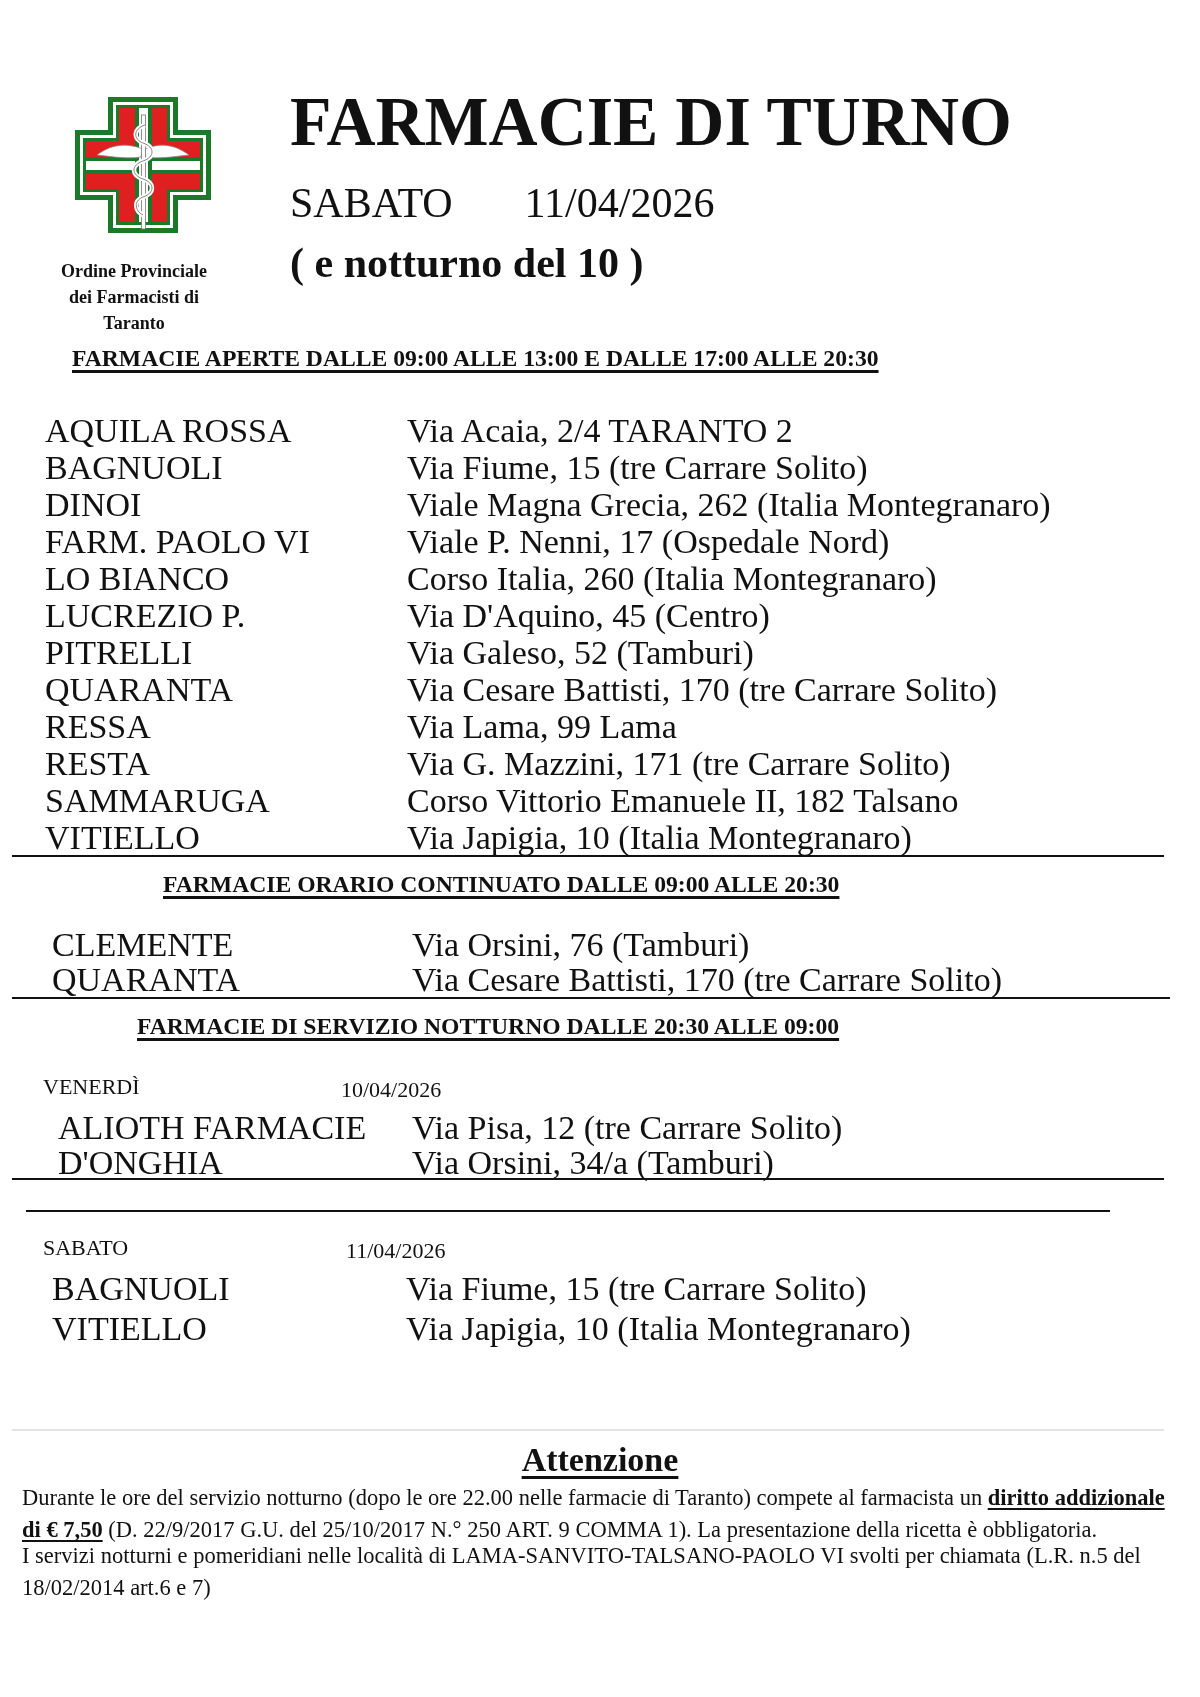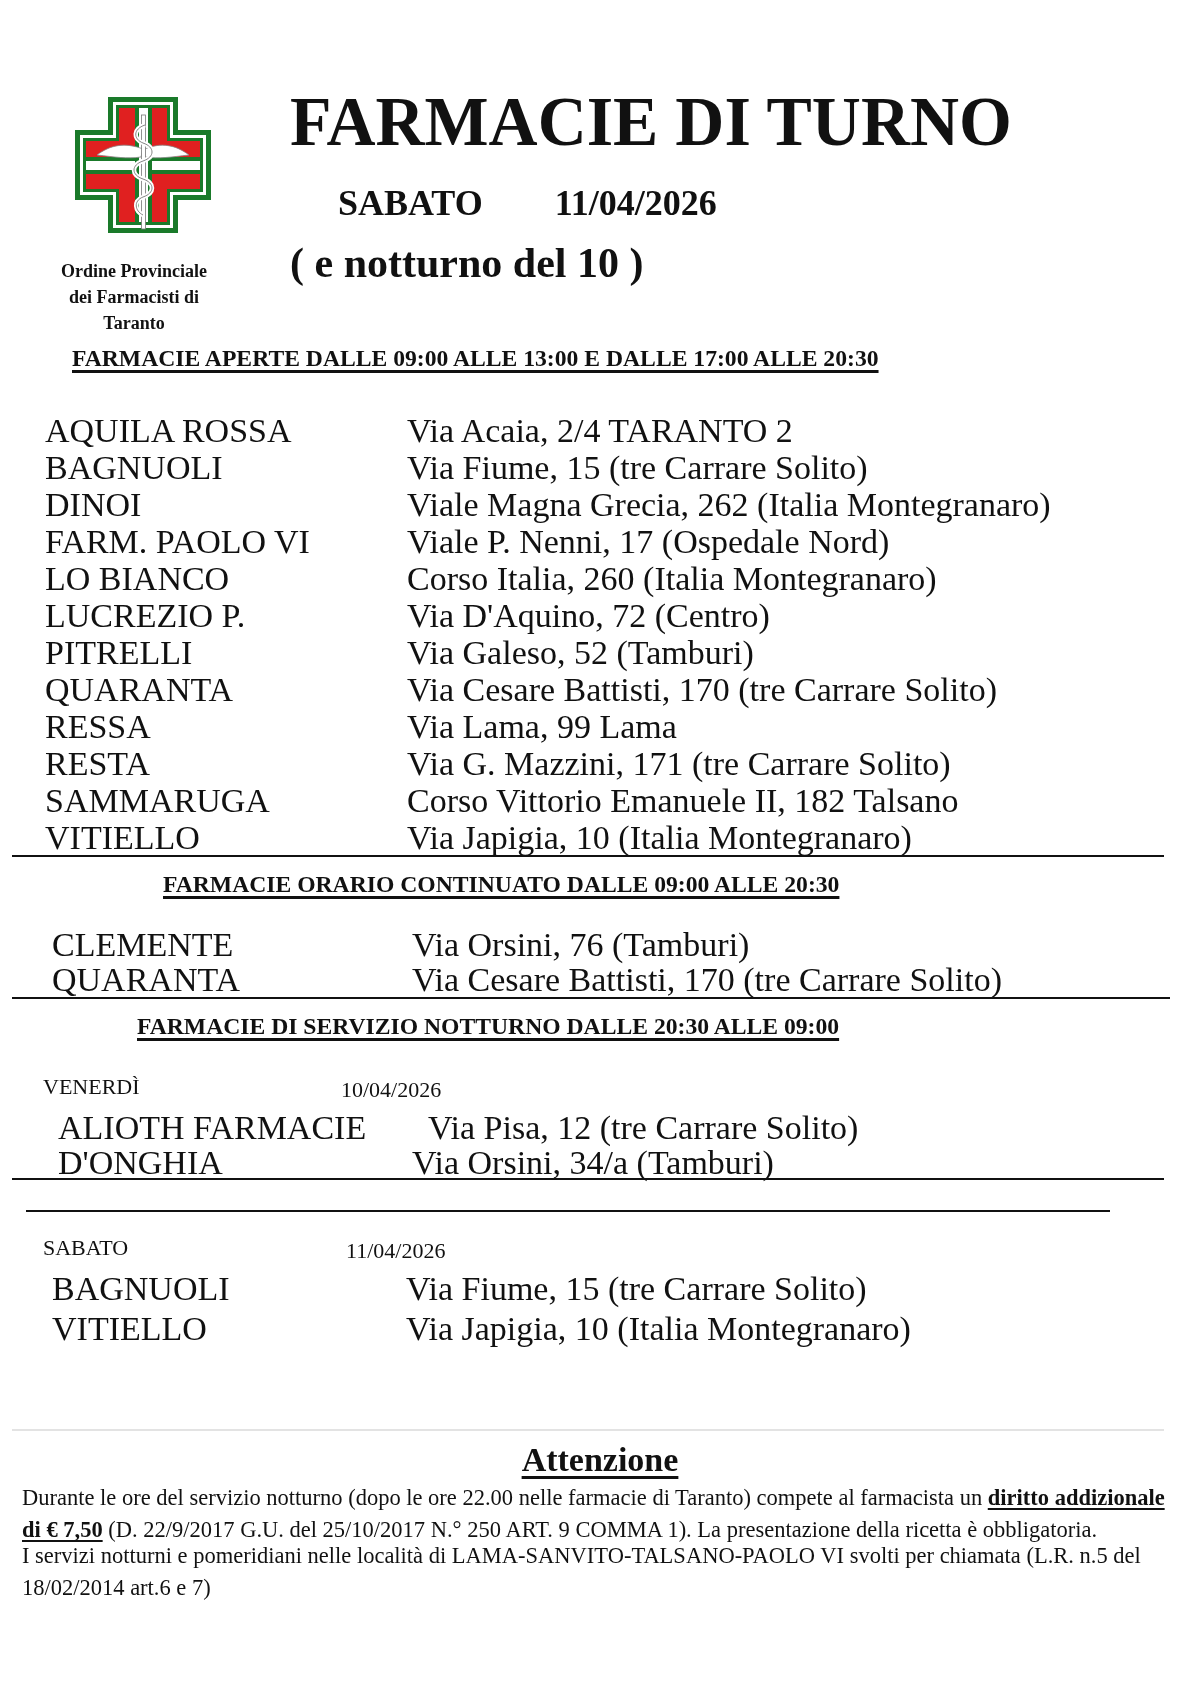--- a/index.html
+++ b/index.html
@@ -4,21 +4,21 @@
   <style>
     html, body { margin: 0; padding: 0; background: #ffffff; }
     body {
       width: 1200px; height: 1697px; position: relative; overflow: hidden;
       font-family: "Liberation Serif", "DejaVu Serif", serif; color: #111;
     }
     .abs { position: absolute; }
     .logo { left: 75px; top: 97px; width: 136px; height: 136px; }
     .org { left: 30px; top: 258px; width: 208px; text-align: center; font-weight: bold; font-size: 18px; line-height: 26px; }
     .title { left: 290px; top: 82px; font-weight: bold; font-size: 70px; letter-spacing: 0px; line-height: 80px; white-space: nowrap; transform: scaleX(0.97); transform-origin: left; }
-    .subtitle { left: 290px; top: 178px; font-weight: bold; font-size: 36px; line-height: 50px; white-space: nowrap; margin-left: 48px; }
+    .subtitle { left: 290px; top: 178px; font-weight: normal; font-size: 42px; line-height: 50px; white-space: nowrap; }
     .subtitle .date { margin-left: 72px; }
     .subnote { left: 290px; top: 238px; font-weight: bold; font-size: 42px; line-height: 50px; white-space: nowrap; }
     .sec-head { font-weight: bold; font-size: 24px; text-decoration: underline; text-decoration-thickness: 3px; text-underline-offset: 4px; white-space: nowrap; line-height: 30px; }
     .row { position: absolute; font-size: 34px; line-height: 37px; white-space: nowrap; }
     .row .name { position: absolute; left: 0; }
     .row .addr { position: absolute; }
     .rule { position: absolute; height: 2px; background: #111; }
     .rule.light { height: 2px; background: #e3e3e3; }
     .day { position: absolute; font-weight: normal; font-size: 22px; white-space: nowrap; }
     .att-title { left: 0; width: 1200px; top: 1440px; text-align: center; font-weight: bold; font-size: 34px; line-height: 40px; }
@@ -88,21 +88,21 @@
   <div class="row" style="left:45px; top:523px;">
       <span class="name">FARM. PAOLO VI</span>
       <span class="addr" style="left:362px">Viale P. Nenni, 17 (Ospedale Nord)</span>
     </div>
   <div class="row" style="left:45px; top:560px;">
       <span class="name">LO BIANCO</span>
       <span class="addr" style="left:362px">Corso Italia, 260 (Italia Montegranaro)</span>
     </div>
   <div class="row" style="left:45px; top:597px;">
       <span class="name">LUCREZIO  P.</span>
-      <span class="addr" style="left:362px">Via D'Aquino, 72 (Centro)</span>
+      <span class="addr" style="left:362px">Via D'Aquino, 45 (Centro)</span>
     </div>
   <div class="row" style="left:45px; top:634px;">
       <span class="name">PITRELLI</span>
       <span class="addr" style="left:362px">Via Galeso, 52 (Tamburi)</span>
     </div>
   <div class="row" style="left:45px; top:671px;">
       <span class="name">QUARANTA</span>
       <span class="addr" style="left:362px">Via Cesare Battisti, 170 (tre Carrare Solito)</span>
     </div>
   <div class="row" style="left:45px; top:708px;">
@@ -141,21 +141,21 @@
 <div class="rule" style="left:12px; width:1158px; top:997px;"></div>
 
 <div class="abs sec-head" style="left:137px; top:1011px; transform:scaleX(0.985); transform-origin:left;">FARMACIE DI SERVIZIO NOTTURNO DALLE 20:30 ALLE 09:00</div>
 
 <div class="day" style="left:43px; top:1074px;">VENERDÌ</div>
 <div class="day" style="left:341px; top:1077px;">10/04/2026</div>
 
 <div>
   <div class="row" style="left:58px; top:1109px;">
       <span class="name">ALIOTH FARMACIE</span>
-      <span class="addr" style="left:370px">Via Pisa, 12 (tre Carrare Solito)</span>
+      <span class="addr" style="left:354px">Via Pisa, 12 (tre Carrare Solito)</span>
     </div>
   <div class="row" style="left:58px; top:1144px;">
       <span class="name">D'ONGHIA</span>
       <span class="addr" style="left:354px">Via Orsini, 34/a (Tamburi)</span>
     </div>
 </div>
 
 <div class="rule" style="left:12px; width:1152px; top:1178px;"></div>
 <div class="rule" style="left:26px; width:1084px; top:1210px;"></div>
 

